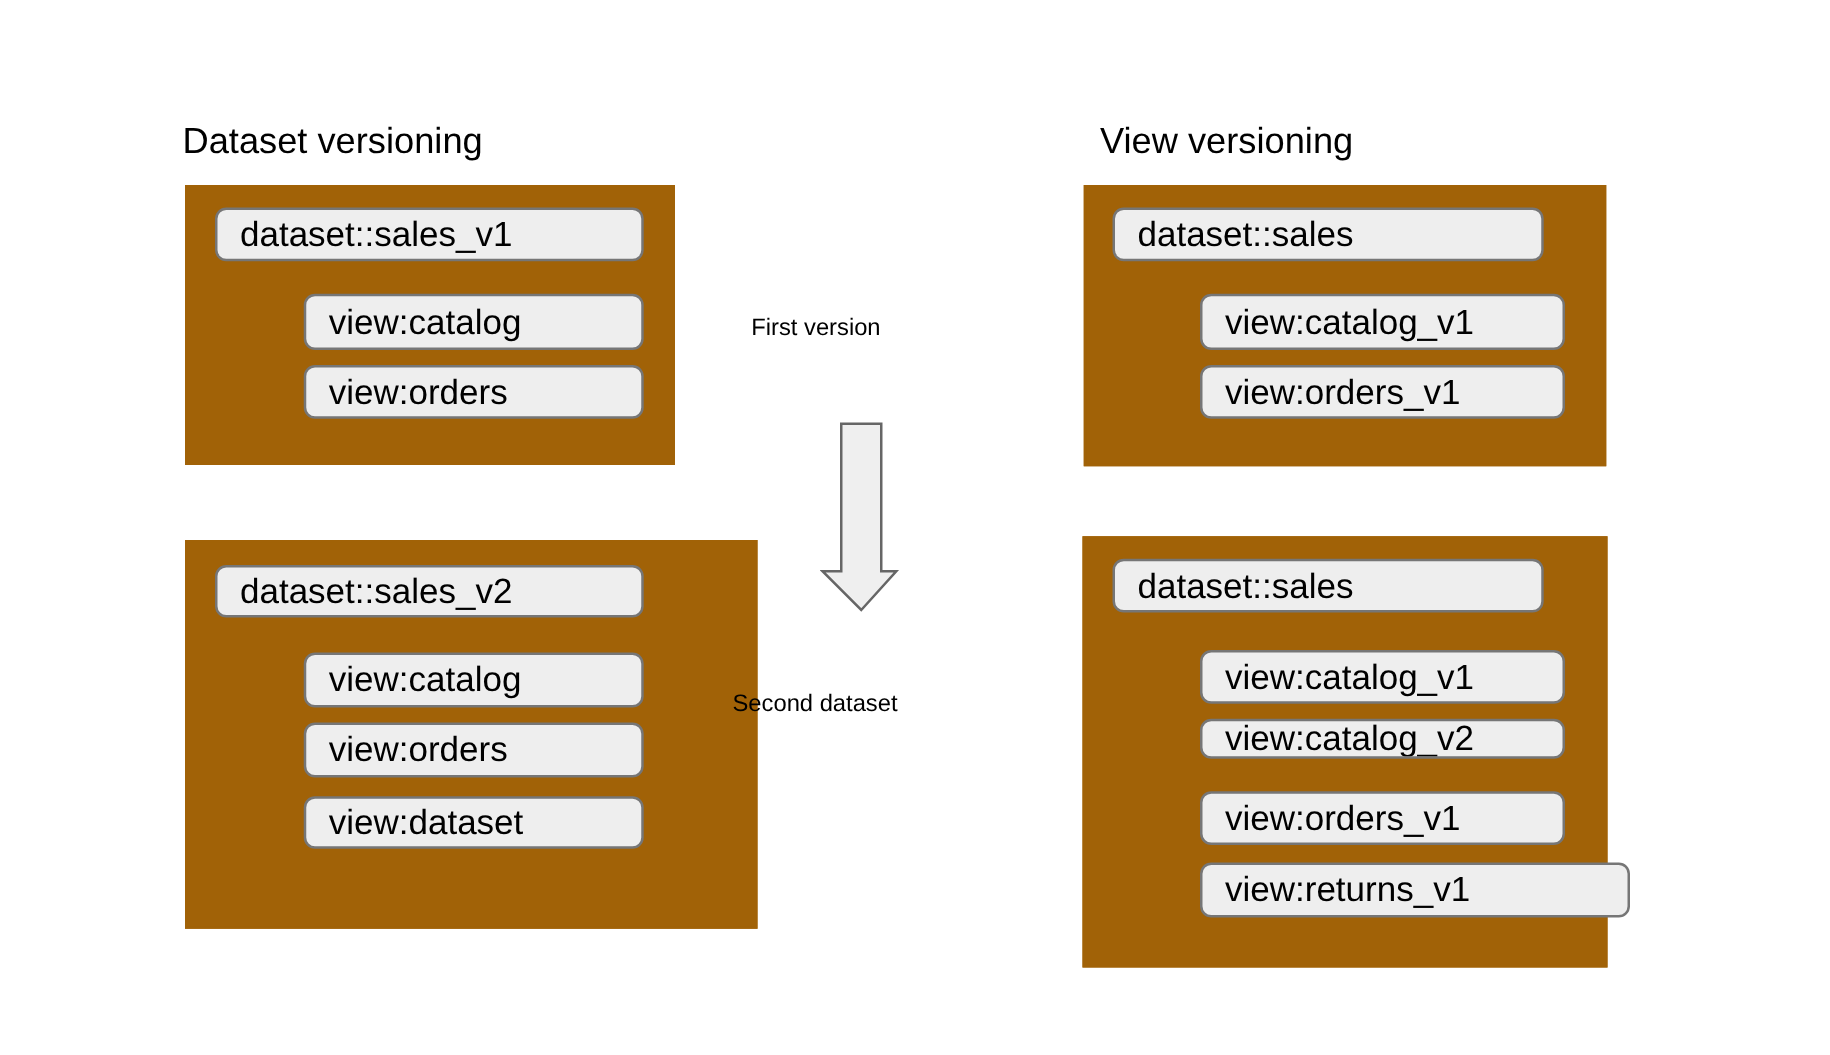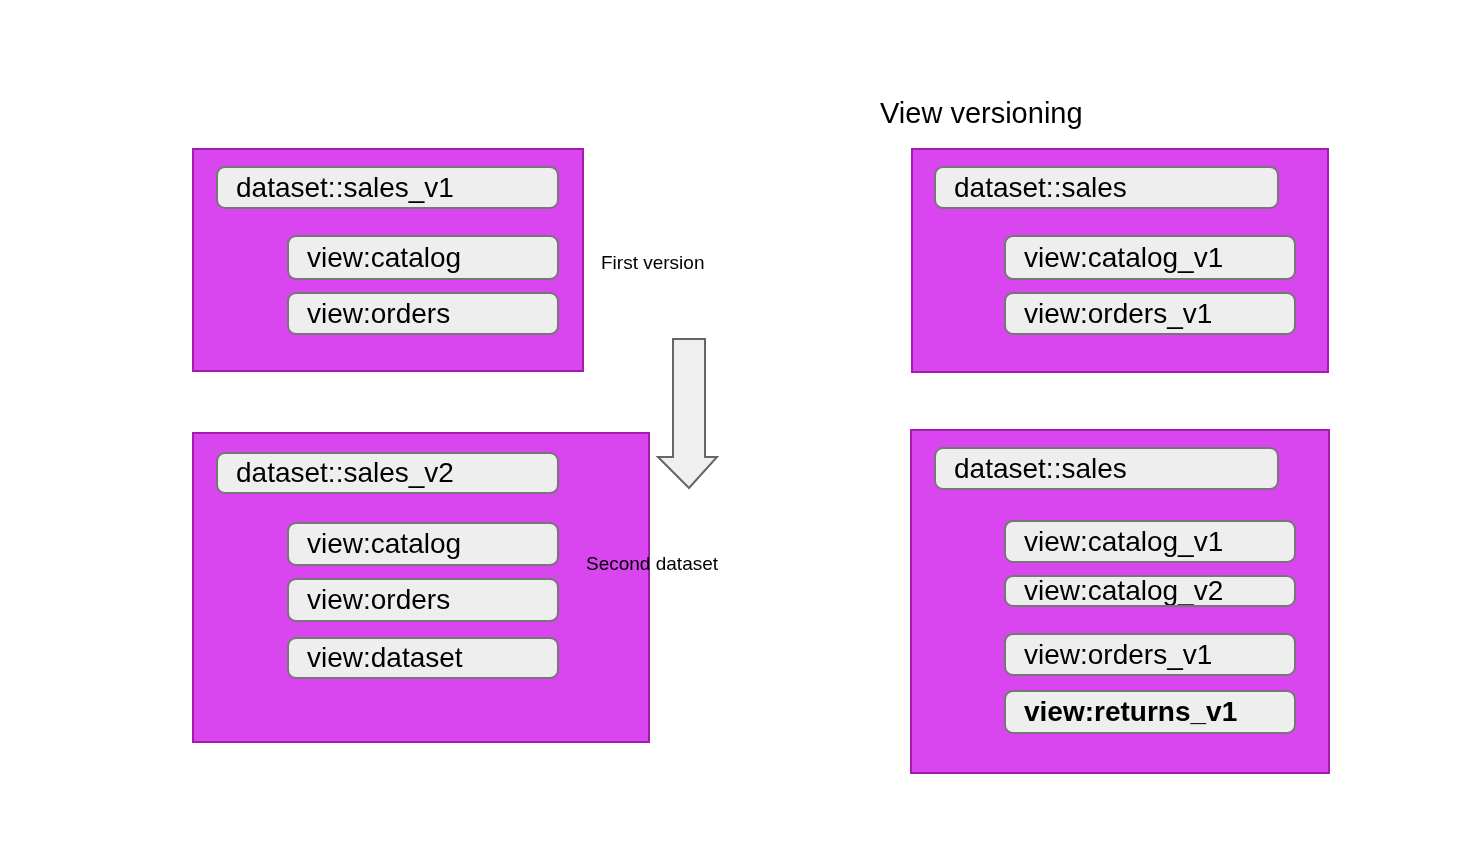--- a/index.html
+++ b/index.html
@@ -25,24 +25,23 @@
   }
   .stage-label {
     position: absolute;
     font-size: 19px;
     line-height: 1.15;
     color: #000000;
     white-space: nowrap;
   }
   .box {
     position: absolute;
-    background: #d946ef;
-    border: 2px solid #a21caf;
+    background: #a16207;
+    border: 2px solid #a16207;
     box-sizing: border-box;
-    margin-left: 44px;
   }
   .pill {
     position: absolute;
     background: #eeeeee;
     border: 2px solid #767676;
     border-radius: 9px;
     box-sizing: border-box;
     display: flex;
     align-items: center;
     padding-left: 18px;
@@ -56,20 +55,21 @@
     top: 337px;
     width: 64px;
     height: 153px;
   }
 </style>
 </head>
 <body>
 
 <div class="canvas">
 
+  <div class="col-title" style="left:146px; top:97px;">Dataset versioning</div>
 
   <div class="col-title" style="left:880px; top:97px;">View versioning</div>
 
   <div class="box" style="left:148px; top:148px; width:392px; height:224px;">
     <div class="pill" style="left:22px; top:16px; width:343px; height:43px;">dataset::sales_v1</div>
     <div class="pill" style="left:93px; top:85px; width:272px; height:45px;">view:catalog</div>
     <div class="pill" style="left:93px; top:142px; width:272px; height:43px;">view:orders</div>
   </div>
 
   <div class="box" style="left:867px; top:148px; width:418px; height:225px;">
@@ -83,21 +83,21 @@
     <div class="pill" style="left:93px; top:88px; width:272px; height:44px;">view:catalog</div>
     <div class="pill" style="left:93px; top:144px; width:272px; height:44px;">view:orders</div>
     <div class="pill" style="left:93px; top:203px; width:272px; height:42px;">view:dataset</div>
   </div>
 
   <div class="box" style="left:866px; top:429px; width:420px; height:345px;">
     <div class="pill" style="left:22px; top:16px; width:345px; height:43px;">dataset::sales</div>
     <div class="pill" style="left:92px; top:89px; width:292px; height:43px;">view:catalog_v1</div>
     <div class="pill" style="left:92px; top:144px; width:292px; height:32px;">view:catalog_v2</div>
     <div class="pill" style="left:92px; top:202px; width:292px; height:43px;">view:orders_v1</div>
-    <div class="pill" style="left:92px; top:259px; width:292px; height:44px;font-weight:bold;">view:returns_v1</div>
+    <div class="pill" style="left:92px; top:259px; width:344px; height:44px;">view:returns_v1</div>
   </div>
 
   <div class="stage-label" style="left:601px; top:252px;">First version</div>
 
   <div class="arrow-wrap">
     <svg width="64" height="153" viewBox="0 0 64 153" xmlns="http://www.w3.org/2000/svg">
       <polygon points="17,2 49,2 49,120 61,120 33,151 2,120 17,120" fill="#efefef" stroke="#666666" stroke-width="2" stroke-linejoin="miter"></polygon>
     </svg>
   </div>
 

